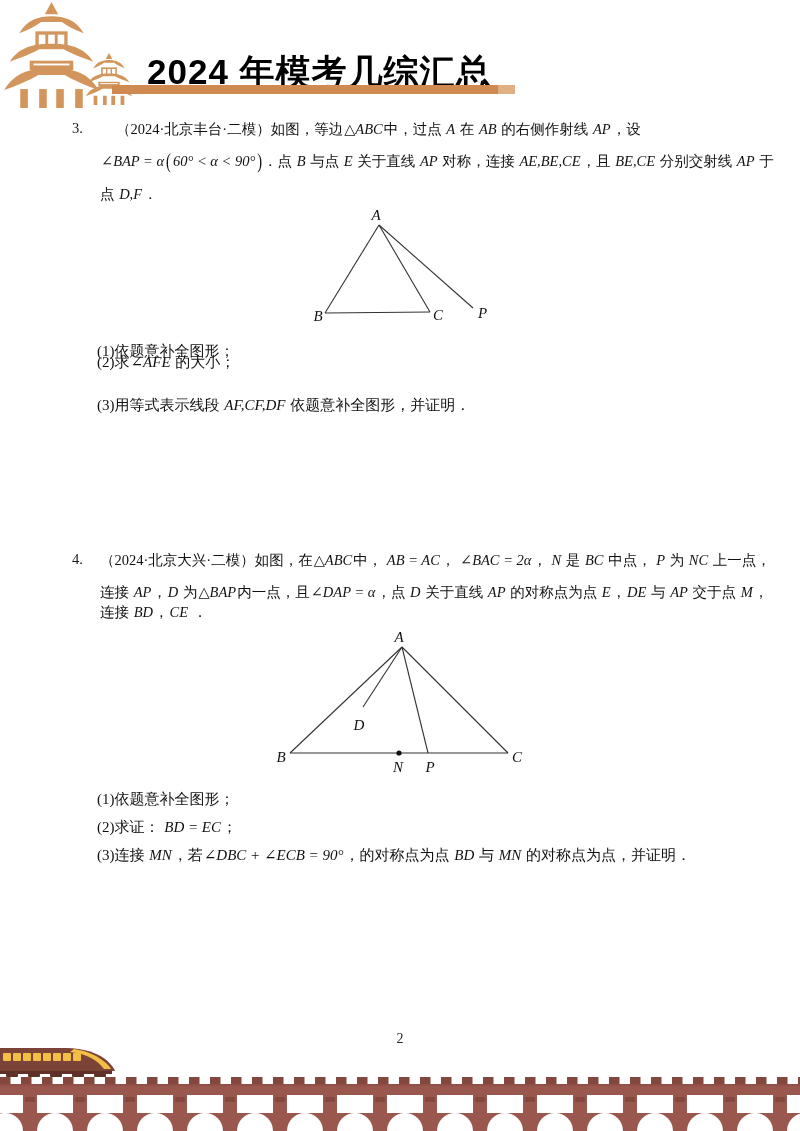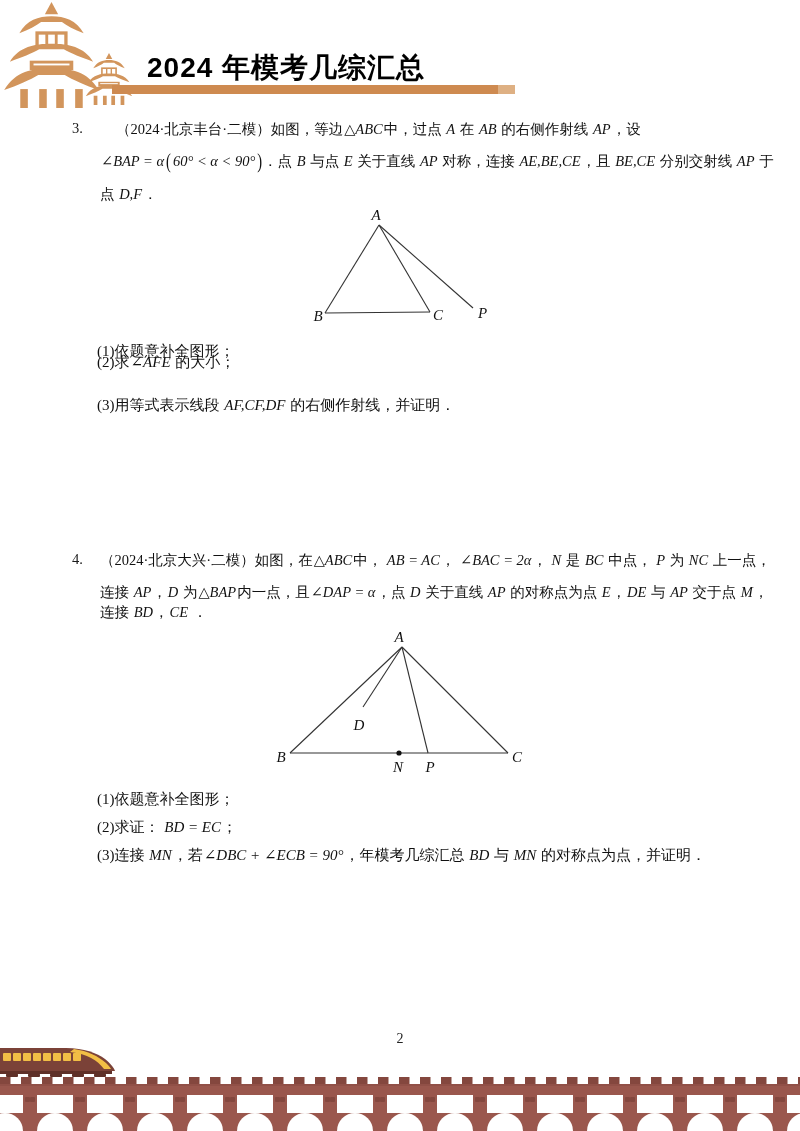--- a/index.html
+++ b/index.html
@@ -8,21 +8,21 @@
     --train_body:#7B4238; --train_window:#F2BE45; --train_dark:#5F3028;
   }
   html,body{margin:0;padding:0;background:#ffffff;}
   .page{
     position:relative;width:800px;height:1131px;background:#ffffff;overflow:hidden;
     font-family:"Liberation Serif","DejaVu Serif",serif;color:#1a1a1a;
   }
   .abs{position:absolute;}
   .title{
     font-family:"Liberation Sans","DejaVu Sans",sans-serif;
-    font-weight:bold;font-size:28px;letter-spacing:1px;color:#000;white-space:nowrap;
+    font-weight:bold;font-size:35px;letter-spacing:1px;color:#000;white-space:nowrap;
   }
   .bar{height:9px;background:var(--bar);}
   .bar-end{height:9px;background:var(--bar_end);}
   .pnum{font-size:14.5px;}
   .tline{font-size:14.5px;line-height:22px;white-space:nowrap;color:#111;}
   .tline .mth, .sub .mth{
     font-family:"Liberation Serif","DejaVu Serif",serif;font-style:italic;padding:0 1px;
   }
   .big-paren{display:inline-block;transform:scaleY(1.45);font-style:normal;padding:0 1px;}
   .sub{font-size:15px;line-height:20px;white-space:nowrap;color:#111;}
@@ -95,21 +95,21 @@
         </g>
         <text class="vlabel" x="76" y="14" text-anchor="middle">A</text>
         <text class="vlabel" x="18" y="115" text-anchor="middle">B</text>
         <text class="vlabel" x="133" y="114">C</text>
         <text class="vlabel" x="178" y="112">P</text>
       </svg>
     </div>
 
     <div class="abs sub" style="left:97px;top:341px"><span>(1)依题意补全图形；</span></div>
     <div class="abs sub" style="left:97px;top:352px"><span>(2)求</span><span class="mth">∠AFE</span><span> 的大小；</span></div>
-    <div class="abs sub" style="left:97px;top:395px"><span>(3)用等式表示线段 </span><span class="mth">AF,CF,DF</span><span> 的右侧作射线，并证明．</span></div>
+    <div class="abs sub" style="left:97px;top:395px"><span>(3)用等式表示线段 </span><span class="mth">AF,CF,DF</span><span> 依题意补全图形，并证明．</span></div>
   </section>
 
   <section>
     <div class="abs pnum" style="left:72px;top:551px">4.</div>
     <div class="abs tline" style="left:100px;top:549px"><span>（2024·北京大兴·二模）如图，在</span><span class="mth">△ABC</span><span>中， </span><span class="mth">AB = AC</span><span>， </span><span class="mth">∠BAC = 2α</span><span>， </span><span class="mth">N</span><span> 是 </span><span class="mth">BC</span><span> 中点， </span><span class="mth">P</span><span> 为 </span><span class="mth">NC</span><span> 上一点，</span></div>
     <div class="abs tline" style="left:100px;top:581px"><span>连接 </span><span class="mth">AP</span><span>，</span><span class="mth">D</span><span> 为</span><span class="mth">△BAP</span><span>内一点，且</span><span class="mth">∠DAP = α</span><span>，点 </span><span class="mth">D</span><span> 关于直线 </span><span class="mth">AP</span><span> 的对称点为点 </span><span class="mth">E</span><span>，</span><span class="mth">DE</span><span> 与 </span><span class="mth">AP</span><span> 交于点 </span><span class="mth">M</span><span>，</span></div>
     <div class="abs tline" style="left:100px;top:601px"><span>连接 </span><span class="mth">BD</span><span>，</span><span class="mth">CE</span><span> ．</span></div>
 
     <div class="abs diagram" style="left:262px;top:630px">
       <svg width="270" height="148" viewBox="0 0 270 148">
@@ -125,21 +125,21 @@
         <text class="vlabel" x="19" y="132" text-anchor="middle">B</text>
         <text class="vlabel" x="250" y="132">C</text>
         <text class="vlabel" x="97" y="100" text-anchor="middle">D</text>
         <text class="vlabel" x="136" y="142" text-anchor="middle">N</text>
         <text class="vlabel" x="168" y="142" text-anchor="middle">P</text>
       </svg>
     </div>
 
     <div class="abs sub" style="left:97px;top:789px"><span>(1)依题意补全图形；</span></div>
     <div class="abs sub" style="left:97px;top:817px"><span>(2)求证： </span><span class="mth">BD = EC</span><span>；</span></div>
-    <div class="abs sub" style="left:97px;top:845px"><span>(3)连接 </span><span class="mth">MN</span><span>，若</span><span class="mth">∠DBC + ∠ECB = 90°</span><span>，年模考几综汇总 </span><span class="mth">BD</span><span> 与 </span><span class="mth">MN</span><span> 的对称点为点，并证明．</span></div>
+    <div class="abs sub" style="left:97px;top:845px"><span>(3)连接 </span><span class="mth">MN</span><span>，若</span><span class="mth">∠DBC + ∠ECB = 90°</span><span>，的对称点为点 </span><span class="mth">BD</span><span> 与 </span><span class="mth">MN</span><span> 的对称点为点，并证明．</span></div>
   </section>
 
   <div class="abs pageno" style="left:0;top:1031px">2</div>
 
   <div class="abs" style="left:0;top:1045px">
     <svg width="118" height="33" viewBox="0 0 118 33">
       <rect x="0" y="26" width="112" height="3" fill="var(--train_dark)"></rect>
       <g fill="var(--train_dark)">
         <rect x="6" y="28.5" width="12" height="3.5" rx="1"></rect>
         <rect x="28" y="28.5" width="12" height="3.5" rx="1"></rect>

